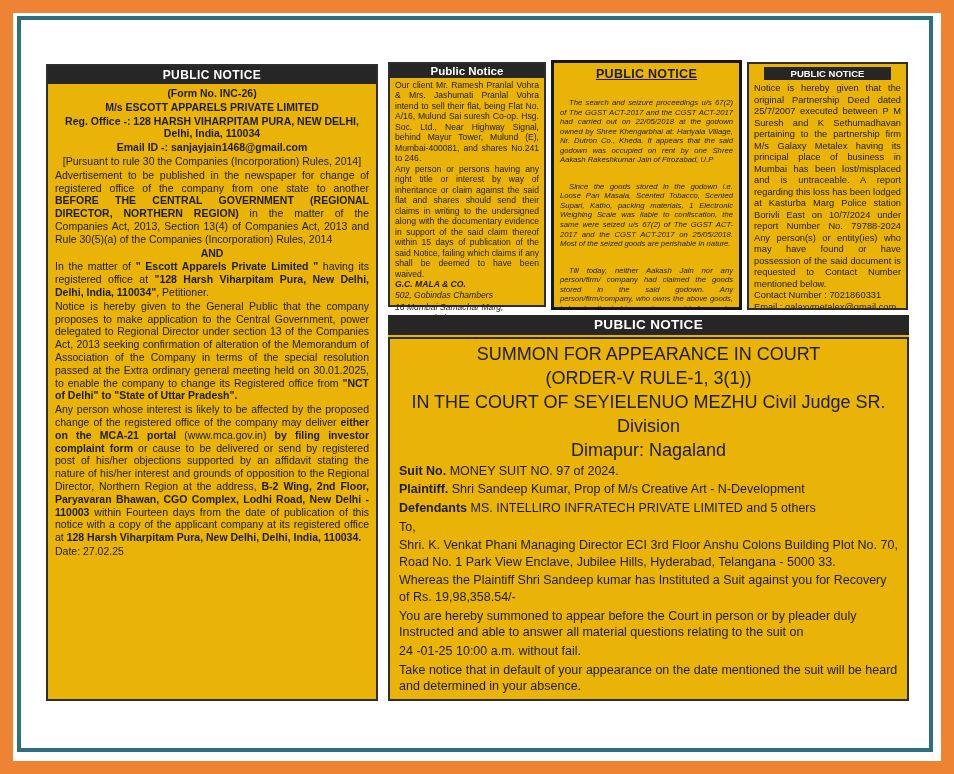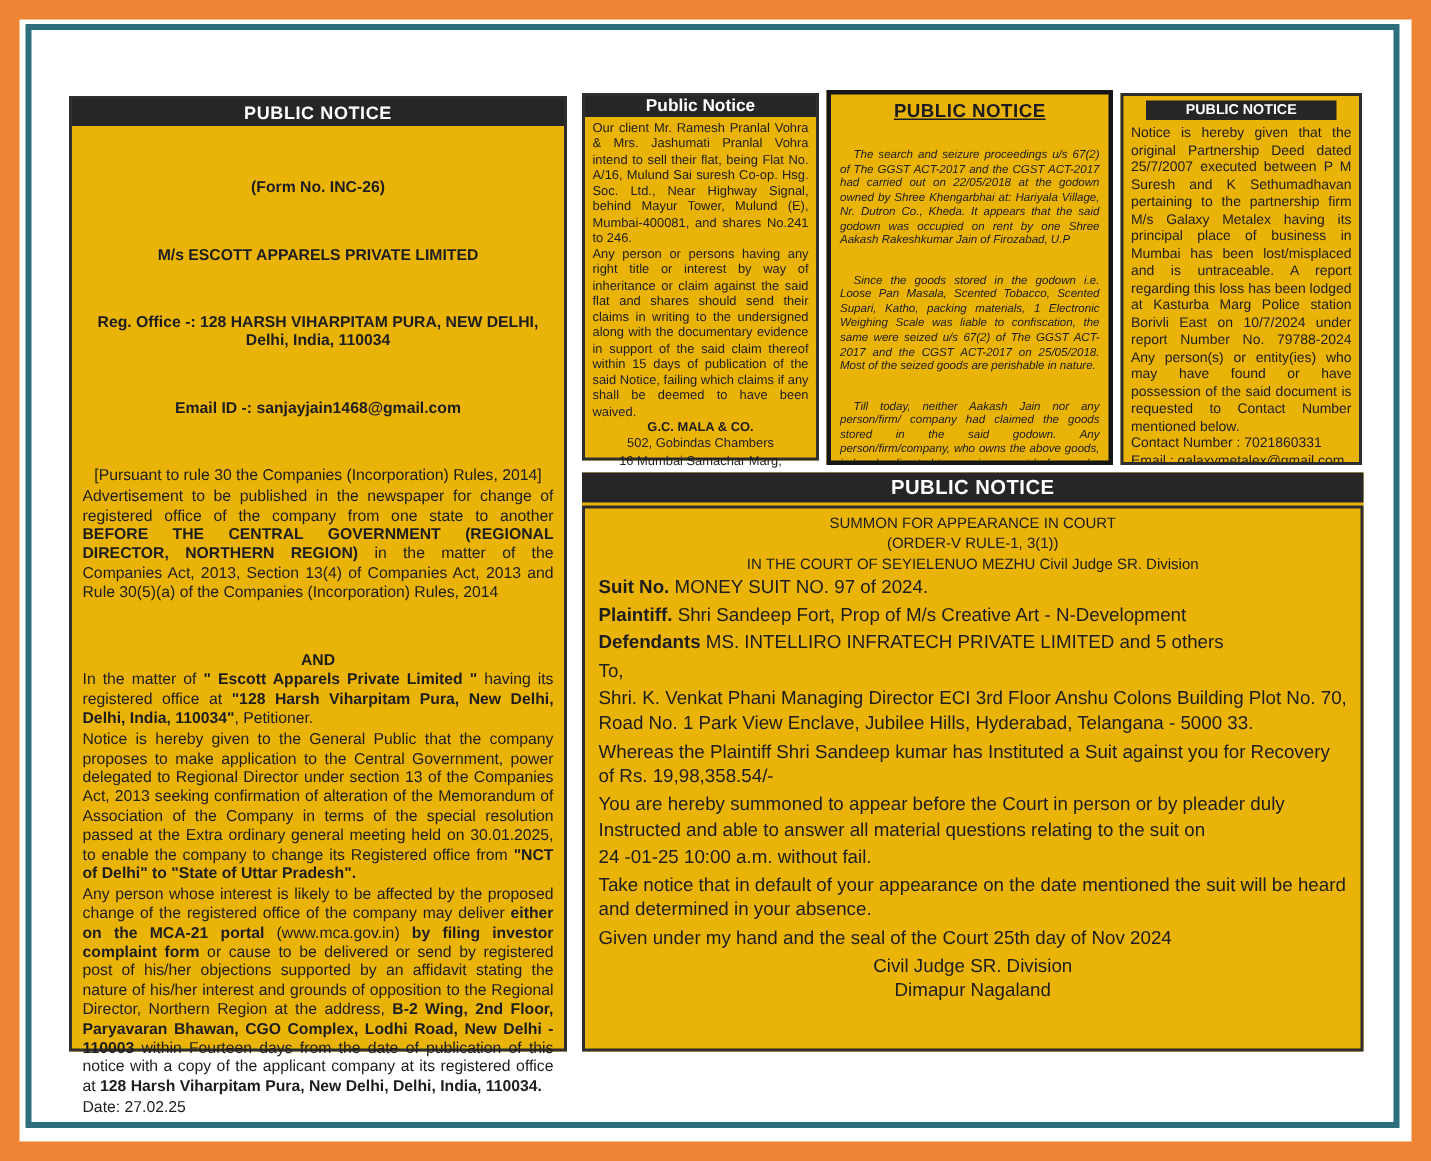--- a/index.html
+++ b/index.html
@@ -6,28 +6,28 @@
   body{
     width:954px;height:774px;position:relative;background:#ffffff;
     font-family:"Liberation Sans", sans-serif;color:#1d1d1d;overflow:hidden;
   }
   .frame-orange{position:absolute;inset:0;border:13px solid #EE8433;box-sizing:border-box;}
   .frame-teal{position:absolute;left:17px;top:16px;right:21px;bottom:22px;border:4px solid #2E6F7D;box-sizing:border-box;}
   .notice{position:absolute;box-sizing:border-box;background:#eab308;}
   .bar{background:#262626;color:#fff;font-weight:bold;text-align:center;}
   .c{text-align:center;}
   .b{font-weight:bold;}
-  .r{text-align:center;}
+  .r{text-align:left;font-style:italic;}
   p{margin:0;}
 
   
   .escott{left:46px;top:64px;width:332px;height:637px;border:2px solid #2e2e2e;}
   .escott .bar{font-size:12px;padding:2px 0;letter-spacing:.4px;}
   .escott-body{padding:3px 7px 4px;font-size:10.5px;line-height:1.22;text-align:justify;overflow:hidden;}
-  .escott-body .c{margin-bottom:1px;margin-top:32px;}
+  .escott-body .c{margin-bottom:1px;}
   .escott-body p{margin-bottom:1px;}
   .sig-row{display:flex;justify-content:space-between;align-items:flex-start;}
   .sig-block{text-align:right;line-height:1.25;}
 
   
   .vohra{left:388px;top:62px;width:158px;height:245px;border:2px solid #2e2e2e;}
   .vohra .bar{font-size:11.5px;padding:1px 0;}
   .vohra-body{padding:2px 5px;font-size:8.6px;line-height:1.22;text-align:justify;overflow:hidden;}
   .vohra-body .r{line-height:1.3;}
 
@@ -39,21 +39,21 @@
   
   .galaxy{left:747px;top:62px;width:161px;height:248px;border:2px solid #2e2e2e;padding:2px 5px;overflow:hidden;}
   .galaxy .bar{margin:1px 10px 3px;font-size:9.5px;padding:1px 0;}
   .galaxy-body{font-size:9.3px;line-height:1.24;text-align:justify;}
   .galaxy-body p{margin:0;}
 
   
   .court{left:388px;top:315px;width:521px;height:386px;}
   .court .bar{height:20px;line-height:20px;font-size:13.5px;letter-spacing:.3px;}
   .court-box{position:absolute;left:0;right:0;top:22px;bottom:0;border:2px solid #2e2e2e;box-sizing:border-box;padding:4px 9px 5px;font-size:12.5px;line-height:1.33;overflow:hidden;}
-  .court-box .c{font-size:10px;}
+  .court-box .c{font-size:18px;}
   .court-box p{margin:0 0 2px;}
 </style>
 </head>
 <body>
 
 <div class="frame-orange"></div>
 <div class="frame-teal"></div>
 
 <div class="notice escott">
   <div class="bar">PUBLIC NOTICE</div>
@@ -100,22 +100,23 @@
     <div>Email : galaxymetalex@gmail.com</div>
   </div>
 </div>
 
 <div class="notice court">
   <div class="bar">PUBLIC NOTICE</div>
   <div class="court-box">
     <div class="c">SUMMON FOR APPEARANCE IN COURT</div>
     <div class="c">(ORDER-V RULE-1, 3(1))</div>
     <div class="c">IN THE COURT OF SEYIELENUO MEZHU Civil Judge SR. Division</div>
+    <div class="c">Dimapur: Nagaland</div>
     <p><b>Suit No.</b><span> MONEY SUIT NO. 97 of 2024.</span></p>
-    <p><b>Plaintiff.</b><span> Shri Sandeep Fort, Prop of M/s Creative Art - N-Development</span></p>
+    <p><b>Plaintiff.</b><span> Shri Sandeep Kumar, Prop of M/s Creative Art - N-Development</span></p>
     <p><b>Defendants</b><span> MS. INTELLIRO INFRATECH PRIVATE LIMITED and 5 others</span></p>
     <p>To,</p>
     <p>Shri. K. Venkat Phani Managing Director ECI 3rd Floor Anshu Colons Building Plot No. 70, Road No. 1 Park View Enclave, Jubilee Hills, Hyderabad, Telangana - 5000 33.</p>
     <p>Whereas the Plaintiff Shri Sandeep kumar has Instituted a Suit against you for Recovery of  Rs. 19,98,358.54/-</p>
     <p>You are hereby summoned to appear before the Court in person or by pleader duly Instructed and able to answer all material questions relating to the suit on</p>
     <p>24 -01-25 10:00  a.m. without  fail.</p>
     <p>Take notice that in default of your appearance on the date mentioned the suit will be heard and determined in your absence.</p>
     <p>Given under my hand and the seal of the Court 25th day of Nov 2024</p>
     <div class="r">Civil Judge SR. Division</div>
     <div class="r">Dimapur Nagaland</div>

